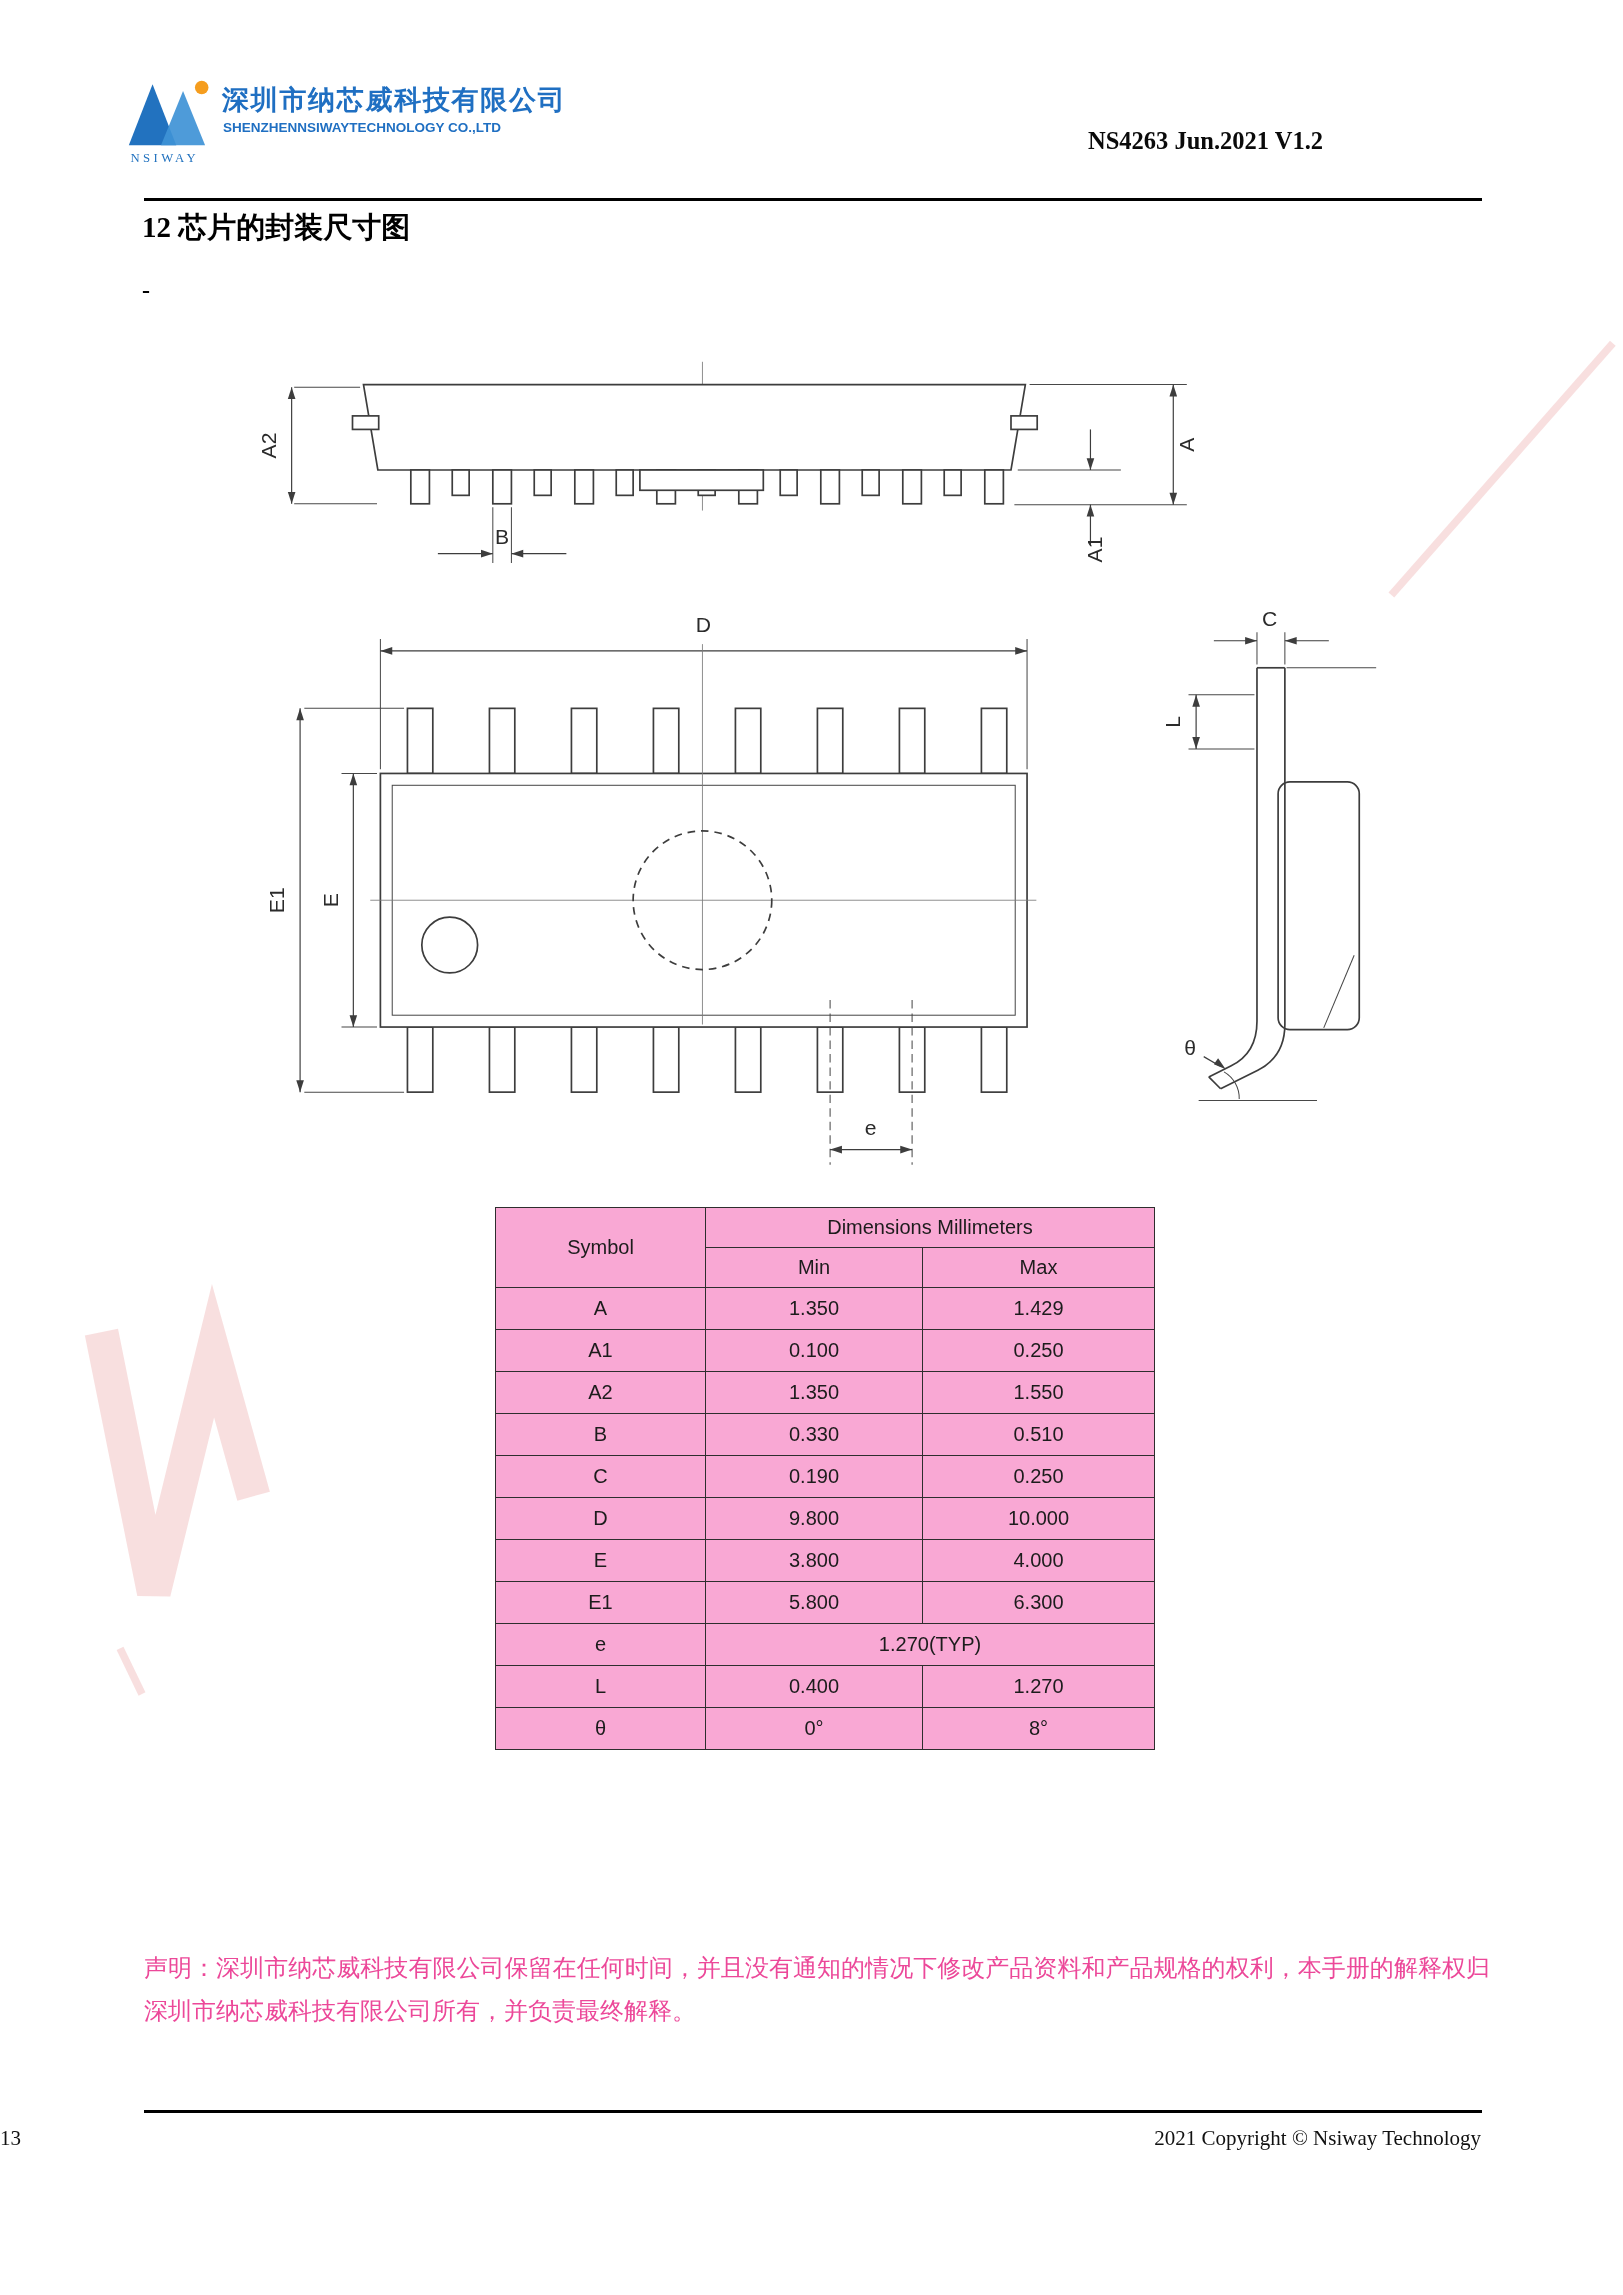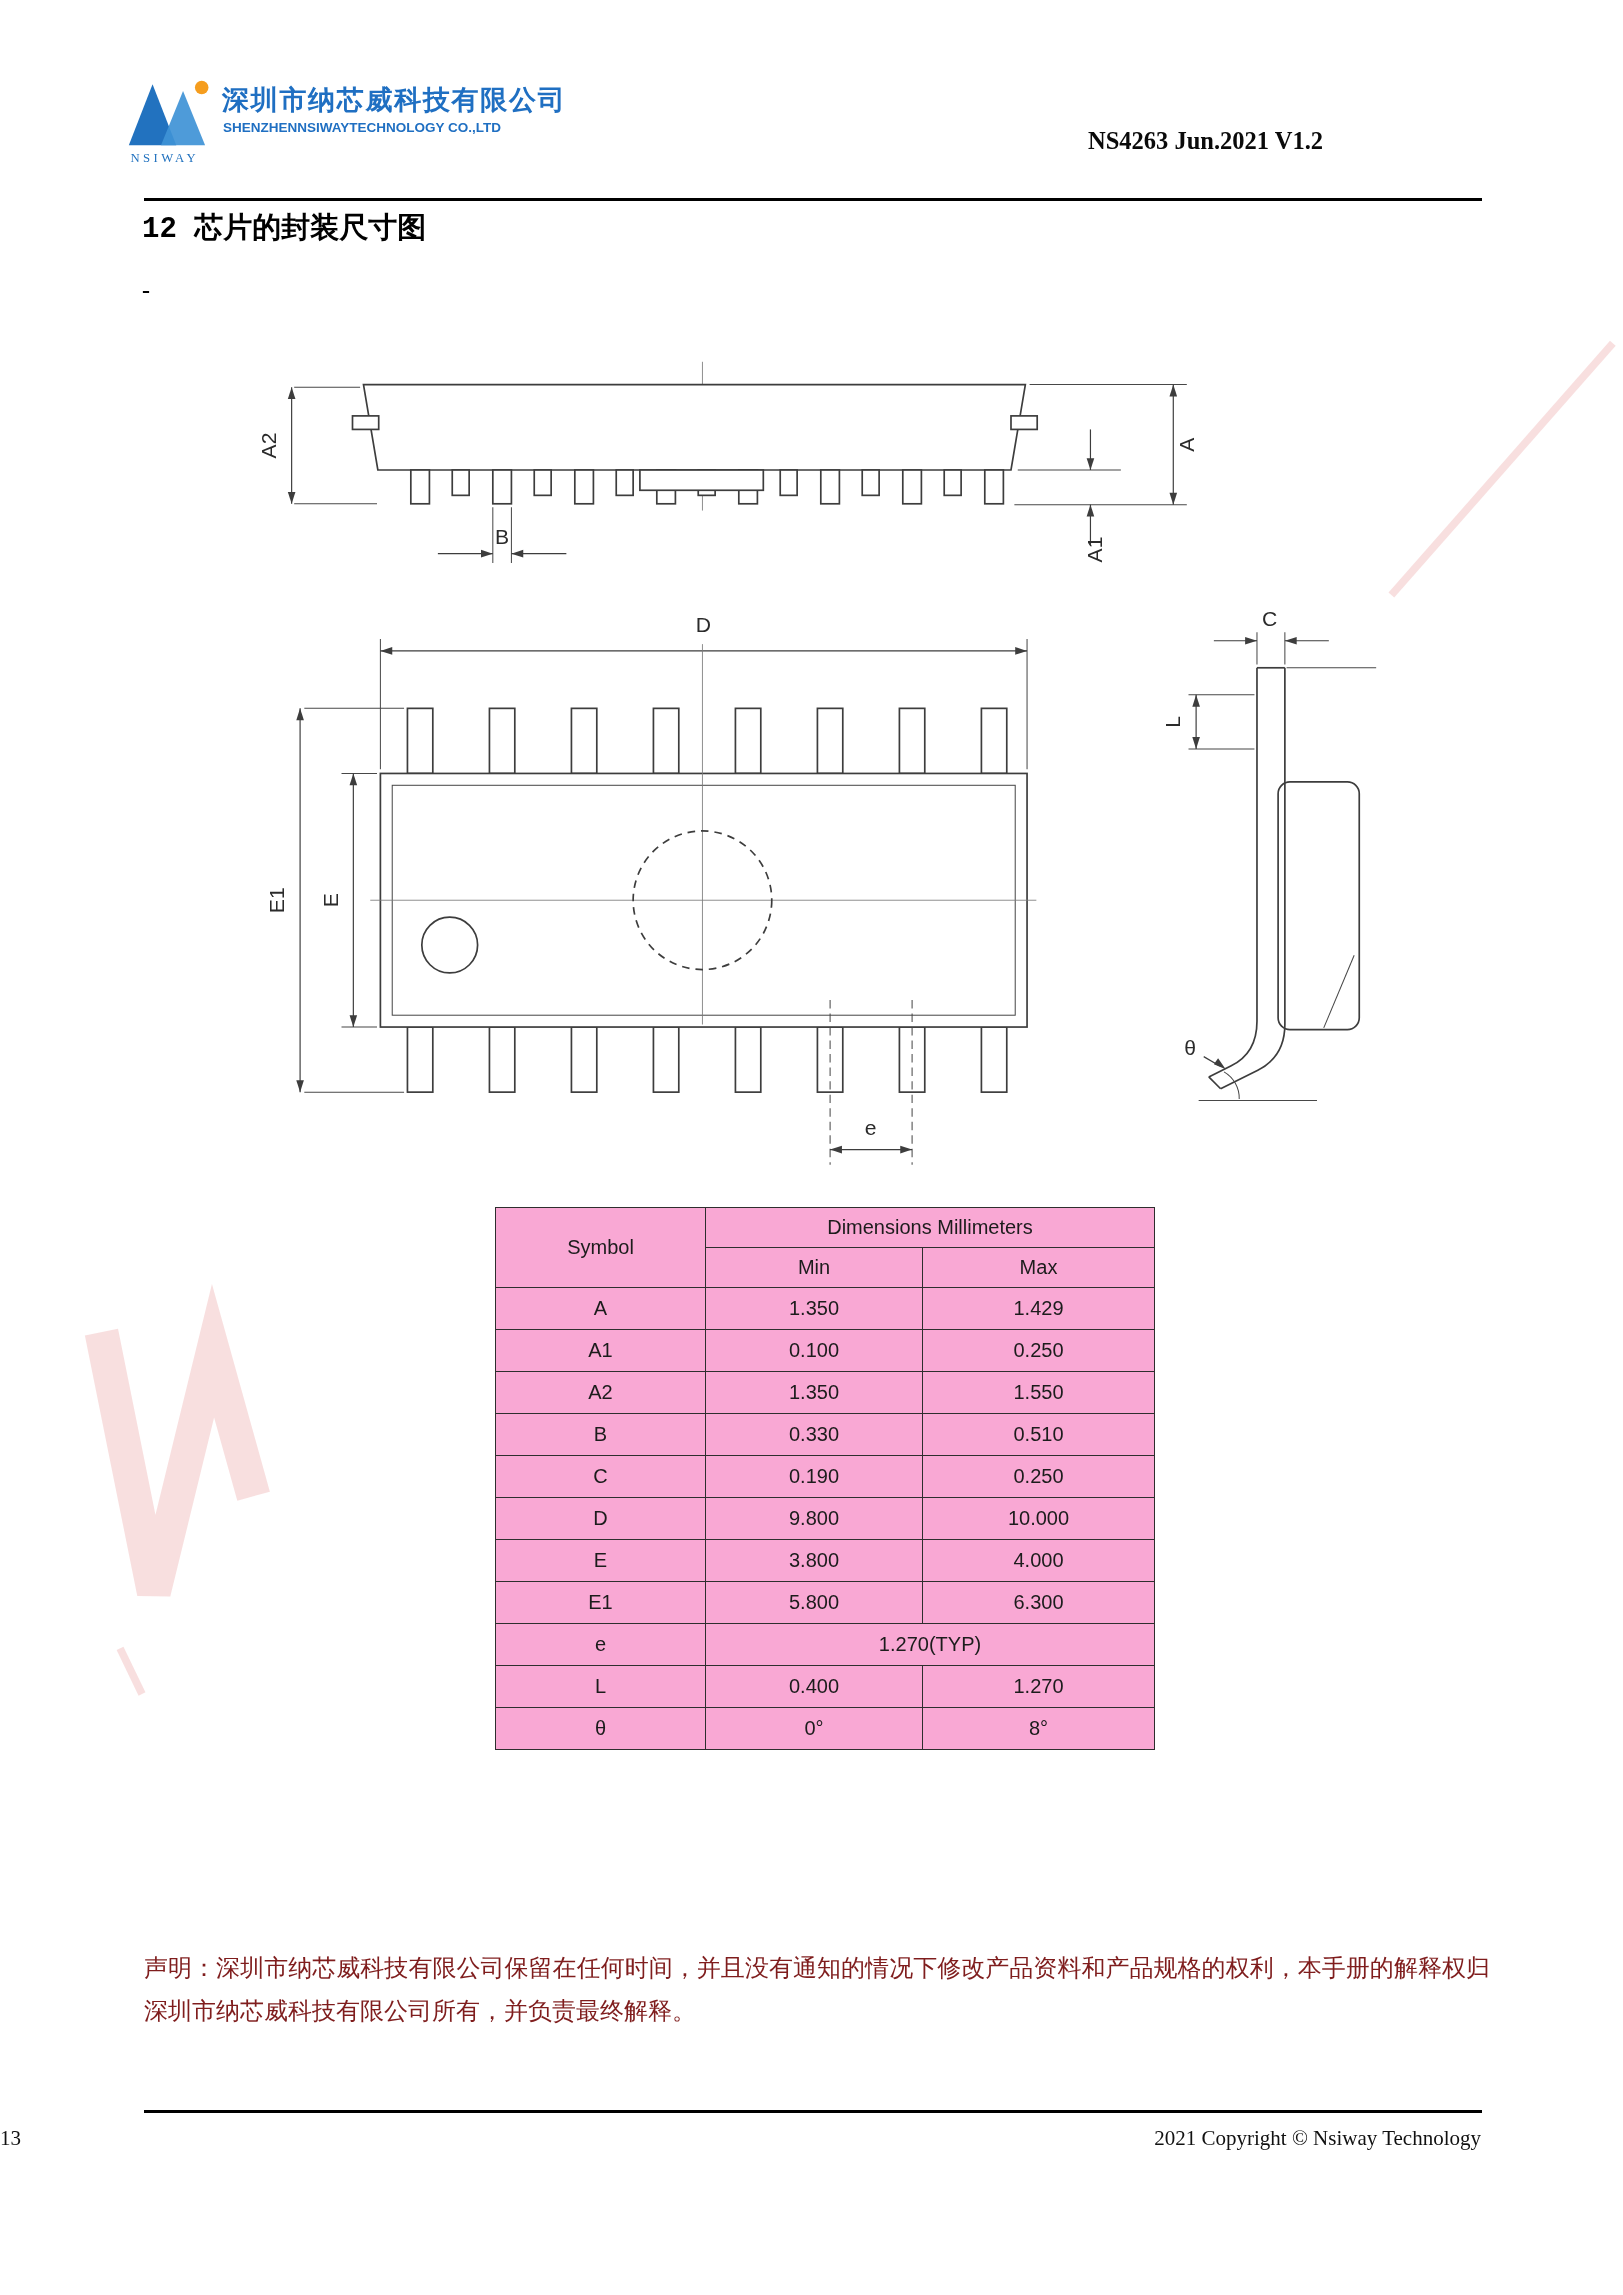--- a/index.html
+++ b/index.html
@@ -4,28 +4,28 @@
 <style>
   *{margin:0;padding:0;box-sizing:border-box}
   html,body{background:#fff}
   body{width:1623px;height:2295px;position:relative;overflow:hidden;font-family:"Liberation Sans",sans-serif}
   .draw{position:absolute;left:0;top:0;pointer-events:none}
   .logo{position:absolute;left:127px;top:74px}
   .hdr-cn{position:absolute;left:222px;top:82px;font-weight:bold;font-size:27px;color:#1f6fc2;letter-spacing:1.7px;font-family:"Liberation Sans",sans-serif}
   .hdr-en{position:absolute;left:223px;top:120px;font-weight:bold;font-size:13.5px;color:#1f6fc2;font-family:"Liberation Sans",sans-serif}
   .doc-ref{position:absolute;left:930px;top:127px;width:551px;text-align:center;font-weight:bold;font-size:24.5px;color:#0a0a0a;font-family:"Liberation Serif",serif}
   .hdr-rule{position:absolute;left:144px;top:198px;width:1338px;height:2.5px;background:#000}
-  .sec-title{position:absolute;left:142px;top:208px;font-weight:bold;font-size:29px;color:#000;font-family:Liberation Mono, monospace}
+  .sec-title{position:absolute;left:142px;top:208px;font-weight:bold;font-size:29px;color:#000;font-family:Liberation Serif, serif}
   .dash{position:absolute;left:142px;top:277px;font-weight:bold;font-size:24px;font-family:"Liberation Serif",serif;color:#000}
   .dim-table{position:absolute;left:495px;top:1207px;border-collapse:collapse;color:#1c1c1c;font-family:"Liberation Sans",sans-serif}
   .dim-table th,.dim-table td{border:1.4px solid #2e2e2e;text-align:center;vertical-align:middle;font-weight:normal;font-size:20px;background:#f9a8d4}
   .dim-table .hrow{height:40px}
   .dim-table .drow{height:42px}
   .c-sym{width:210px}.c-min{width:217px}.c-max{width:232px}
-  .statement{position:absolute;left:144px;top:1947px;width:1346px;font-size:24px;line-height:1.8;color:#7f1d1d;font-family:"Liberation Serif",serif;text-align:justify}
+  .statement{position:absolute;left:144px;top:1947px;width:1346px;font-size:24px;line-height:1.8;color:#ec4899;font-family:"Liberation Serif",serif;text-align:justify}
   .ftr-rule{position:absolute;left:144px;top:2110px;width:1338px;height:2.5px;background:#000}
   .page-num{position:absolute;left:0;top:2126px;width:1623px;text-align:left;font-size:21px;font-family:"Liberation Serif",serif;color:#111}
   .copyright{position:absolute;left:930px;top:2126px;width:551px;text-align:right;font-size:21px;font-family:"Liberation Serif",serif;color:#111}
   
   .ol{stroke:#3d3d3d;stroke-width:2;fill:none}
   .olw{stroke:#3d3d3d;stroke-width:2;fill:#fff}
   .thin{stroke:#474747;stroke-width:1.2;fill:none}
   .cl{stroke:#7a7a7a;stroke-width:1;fill:none}
   .dim{stroke:#3d3d3d;stroke-width:1.4;fill:none}
   .ah{fill:#3d3d3d;stroke:none}

